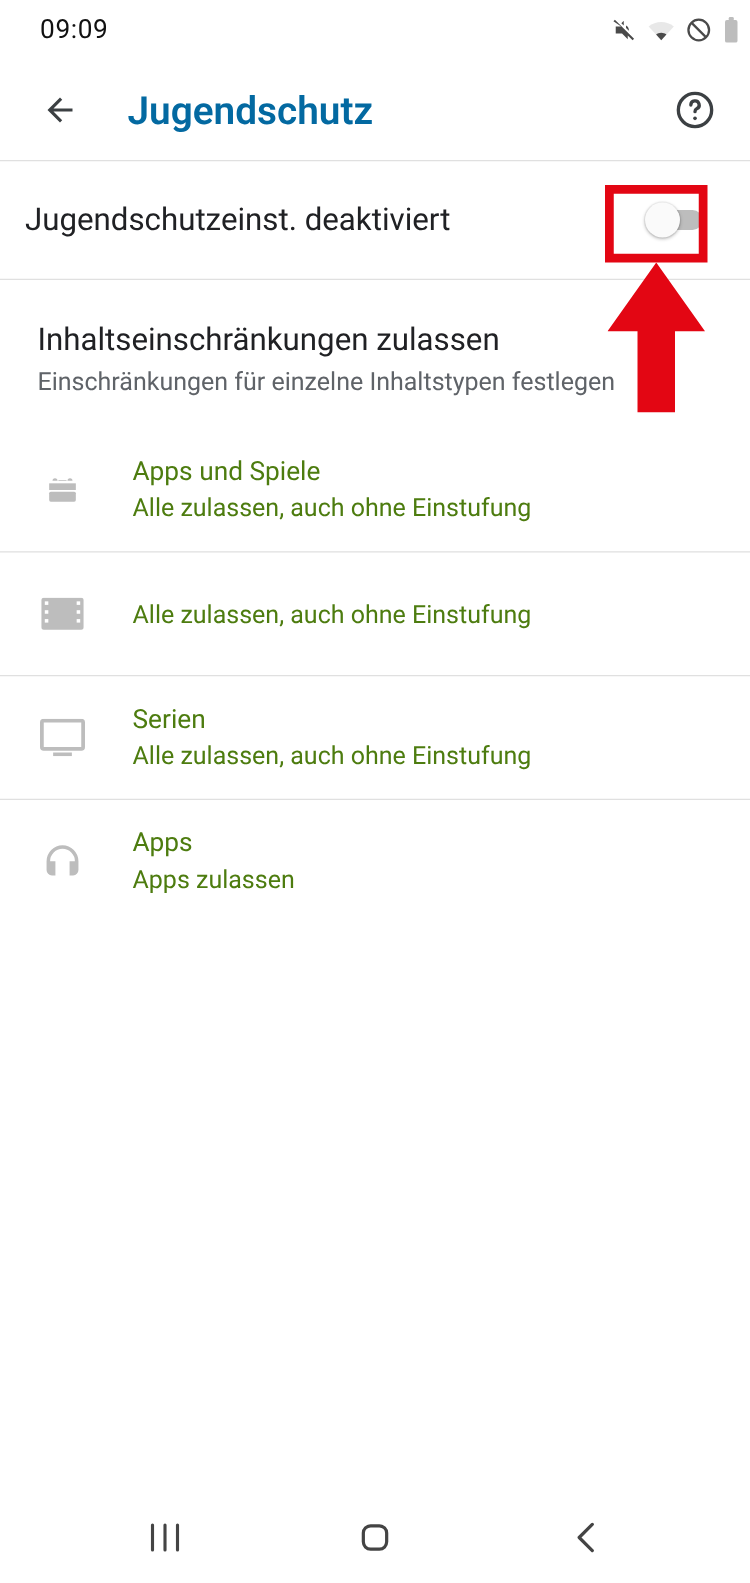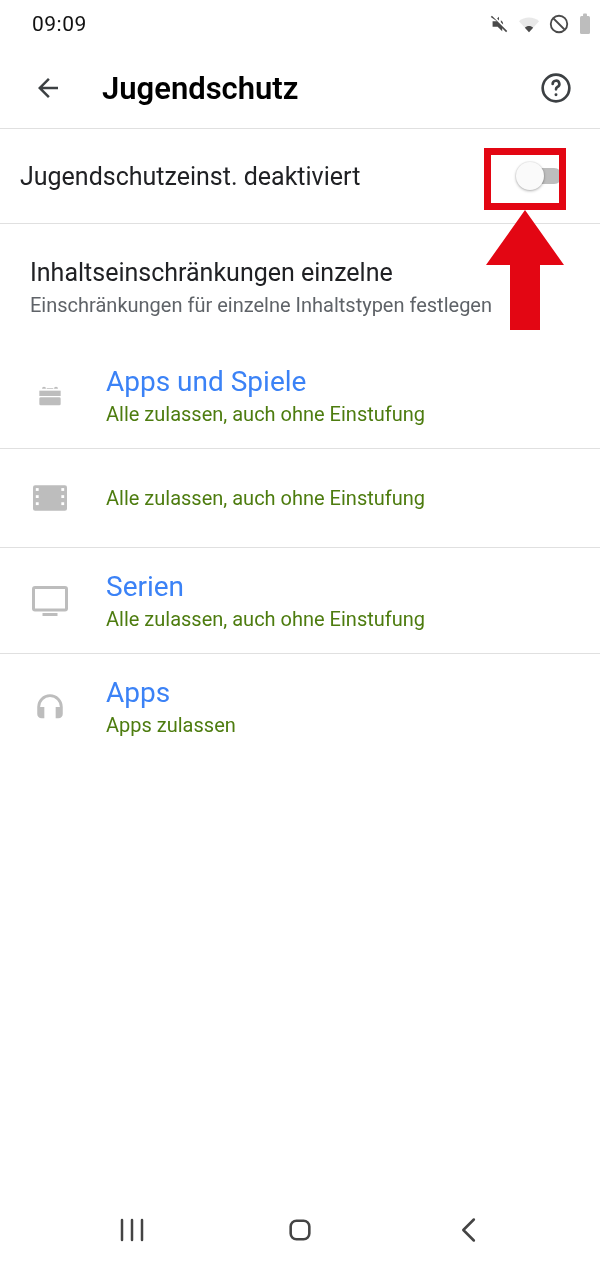--- a/index.html
+++ b/index.html
@@ -8,42 +8,42 @@
 
   
   .status-bar { height: 48px; display: flex; align-items: center; justify-content: space-between; padding: 0 8px 0 32px; }
   .status-time { font-size: 21px; font-weight: 400; letter-spacing: 0.5px; color: #111; }
   .status-icons { display: flex; align-items: center; gap: 8px; }
   .status-icons svg { display: block; }
 
   
   .app-bar { height: 80px; display: flex; align-items: center; padding: 0 22px 0 26px; }
   .back-btn { width: 44px; height: 44px; display: flex; align-items: center; justify-content: center; background: none; border: none; cursor: pointer; }
-  .title { font-size: 31px; font-weight: 600; margin-left: 32px; flex: 1; color: #000000; }
+  .title { font-size: 31px; font-weight: 600; margin-left: 32px; flex: 1; color: #0369a1; }
   .help-btn { width: 44px; height: 44px; display: flex; align-items: center; justify-content: center; background: none; border: none; cursor: pointer; }
 
   .divider { height: 1px; background: #e0e0e0; width: 100%; }
 
   
   .toggle-row { display: flex; align-items: center; justify-content: space-between; height: 94px; padding: 0 32px 0 20px; }
   .toggle-label { font-size: 25px; color: #202124; }
   .switch { position: relative; width: 52px; height: 30px; }
   .switch-track { position: absolute; left: 6px; top: 7px; width: 40px; height: 16px; background: #bdbdbd; border-radius: 10px; }
   .switch-thumb { position: absolute; left: 0; top: 1px; width: 28px; height: 28px; background: #fafafa; border-radius: 50%; box-shadow: 0 1px 3px rgba(0,0,0,0.3), 0 0 0 1px rgba(0,0,0,0.04); }
 
   
   .section-header { padding: 34px 30px 26px 30px; }
   .section-title { font-size: 25px; color: #202124; margin-bottom: 6px; }
   .section-sub { font-size: 20px; color: #5f6368; }
 
   
   .list-item { display: flex; align-items: center; padding: 22px 24px 22px 30px; min-height: 98px; }
   .li-icon { width: 40px; height: 40px; display: flex; align-items: center; justify-content: center; flex-shrink: 0; }
   .li-text { margin-left: 36px; flex: 1; }
-  .li-title { font-size: 28px; color: #3b82f6; margin-bottom: 4px; }
+  .li-title { font-size: 21px; color: #4d7c0f; margin-bottom: 4px; }
   .li-sub { font-size: 20px; color: #4d7c0f; }
 
   
   .annotation-box { position: absolute; border: 7px solid #e30613; background: transparent; pointer-events: none; }
   .annotation-arrow { position: absolute; pointer-events: none; }
 
   
   .nav-bar { position: absolute; bottom: 0; left: 0; right: 0; height: 72px; display: flex; align-items: center; justify-content: space-around; padding: 0 48px; }
   .nav-btn { width: 60px; height: 60px; display: flex; align-items: center; justify-content: center; background: none; border: none; cursor: pointer; }
 </style>
@@ -93,21 +93,21 @@
   <span class="toggle-label">Jugendschutzeinst. deaktiviert</span>
   <div class="switch">
     <div class="switch-track"></div>
     <div class="switch-thumb"></div>
   </div>
 </div>
 
 <div class="divider"></div>
 
 <div class="section-header">
-  <div class="section-title">Inhaltseinschränkungen einzelne</div>
+  <div class="section-title">Inhaltseinschränkungen zulassen</div>
   <div class="section-sub">Einschränkungen für einzelne Inhaltstypen festlegen</div>
 </div>
 
 <div class="list-item">
   <span class="li-icon">
     <svg width="32" height="32" viewBox="0 0 24 24" fill="#bdbdbd">
         <path d="M6 6.5a1.5 1.5 0 1 1 3 0c.3 0 .7-.2.9-.5h4.2c.2.3.6.5.9.5a1.5 1.5 0 1 1 3 0H6z"></path>
         <rect x="4" y="8" width="16" height="4"></rect>
         <rect x="4" y="13" width="16" height="6" rx="1"></rect>
       </svg>

